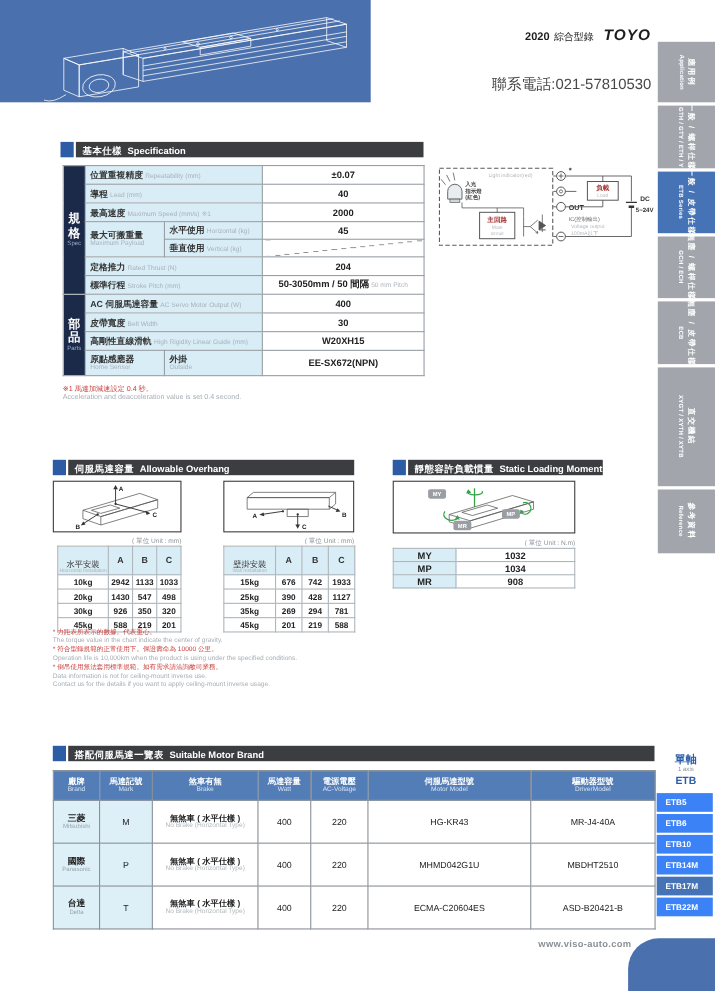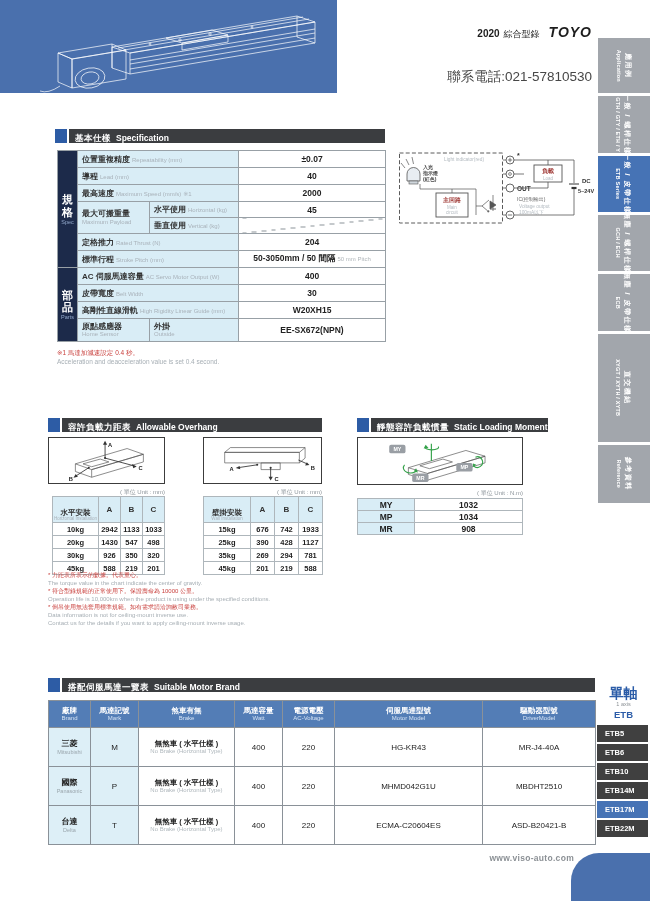--- a/index.html
+++ b/index.html
@@ -53,21 +53,21 @@
 
   
   .dbox { position:absolute; background:#fff; border:1.5px solid #3c3c3c; }
   .dbox svg { display:block; width:100%; height:100%; }
   .unit { position:absolute; font-size:6px; color:#8d959b; text-align:right; }
 
   
   .oh-table { position:absolute; border-collapse:collapse; table-layout:fixed; }
   .oh-table th, .oh-table td { border:1px solid #aeb6bb; }
   .oh-table th { background:#d9edf6; height:17px; }
-  .oh-table th .zh { display:block; font-size:7.5px; font-weight:bold; color:#333; line-height:1.1;margin-top:12px; }
+  .oh-table th .zh { display:block; font-size:7.5px; font-weight:normal; color:#333; line-height:1.1;margin-top:12px; }
   .oh-table th .en { display:block; font-size:4.5px; font-weight:normal; color:#a9b2ba; line-height:1.1; }
   .oh-table th.col { font-size:8px; font-weight:bold; color:#333; }
   .oh-table td { background:#fff; text-align:center; font-size:7.5px; font-weight:bold; color:#222; height:13px; }
   .oh-notes { position:absolute; left:48px; top:571px; }
   .oh-notes div { font-size:6px; line-height:8px; white-space:nowrap; }
   .n-red  { color:#c9403d; }
   .n-gray { color:#a7afb5; }
 
   
   .mm-table { position:absolute; left:357px; top:498px; width:165px; border-collapse:collapse; table-layout:fixed; }
@@ -85,24 +85,24 @@
   .motor-table td.tint { background:#ddeff7; }
   .motor-table td .bzh { display:block; font-size:8px; font-weight:bold; line-height:1.25; }
   .motor-table td .ben { display:block; font-size:5.5px; color:#9aa6ad; line-height:1.2; }
   .motor-table td .kzh { display:block; font-size:7.5px; font-weight:bold; line-height:1.3; }
   .motor-table td .ken { display:block; font-size:6px; color:#b0b8bd; line-height:1.2; }
 
   
   .website { position:absolute; top:853px; right:76px; font-size:8.5px; font-weight:bold; color:#8b9095; letter-spacing:0.3px; }
   .corner  { position:absolute; right:0; bottom:0; width:79px; height:48px; background:#4a70ad; border-top-left-radius:28px; }
   .series-nav { position:absolute; right:0; top:686px; width:53px; text-align:center; }
-  .sn-zh { font-size:14px; font-weight:bold; color:#2b5ca8; line-height:1.1; }
+  .sn-zh { font-size:10px; font-weight:bold; color:#2b5ca8; line-height:1.1; }
   .sn-en { font-size:5.5px; color:#8b9095; line-height:1.2; }
   .sn-series { font-size:9.5px; font-weight:bold; color:#2b5ca8; margin:1px 0 5px; }
-  .sn-item { height:17px; line-height:17px; background:#404040; color:#fff; font-size:7.5px; font-weight:bold;
+  .sn-item { height:17px; line-height:17px; background:#3b82f6; color:#fff; font-size:7.5px; font-weight:bold;
              text-align:left; padding-left:8px; margin:0 2px 2px 0; cursor:pointer; }
   .sn-item.active { background:#4673b5; }
 
   text { font-family:"Liberation Sans","DejaVu Sans",sans-serif; }
 </style>
 </head>
 <body>
 
 <div class="page">
 
@@ -318,21 +318,21 @@
     <g>
       <line x1="171" y1="35" x2="181" y2="35" stroke="#333" stroke-width="1"></line>
       <line x1="173.5" y1="39" x2="178.5" y2="39" stroke="#333" stroke-width="2.2"></line>
       <text x="184" y="34" font-size="6" font-weight="bold" fill="#333">DC</text>
       <text x="180" y="43.5" font-size="5.5" font-weight="bold" fill="#333">5~24V</text>
     </g>
   </svg>
 
   <div class="sec" style="left:48px;top:418px;width:274px">
     <span class="sq"></span>
-    <span class="bar"><span class="tzh">容許負載力距表</span><span class="ten">Allowable Overhang</span></span>
+    <span class="bar"><span class="tzh">伺服馬達容量</span><span class="ten">Allowable Overhang</span></span>
   </div>
 
   <div class="dbox" style="left:48px;top:437px;width:117px;height:47px">
     <svg viewBox="0 0 117 47">
       <g stroke="#555" stroke-width="0.7" fill="none">
         <path d="M26,27 L80,11 L97,17 L43,33 Z"></path>
           <path d="M43,33 L97,17 L97,25 L43,41 Z"></path>
           <path d="M26,27 L26,35 L43,41"></path>
         <path d="M34,27 L52,22 L61,25 L43,30 Z"></path>
       </g>

